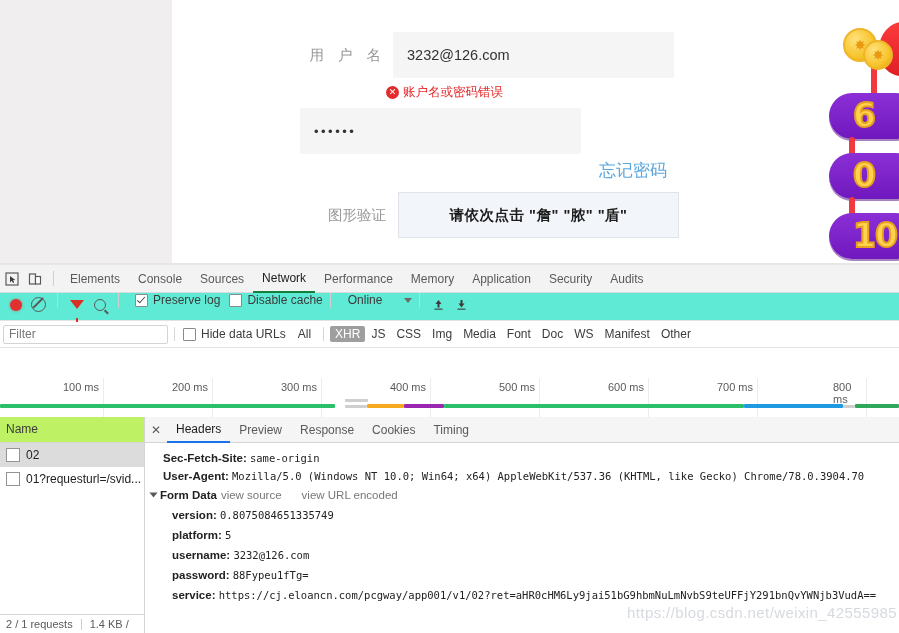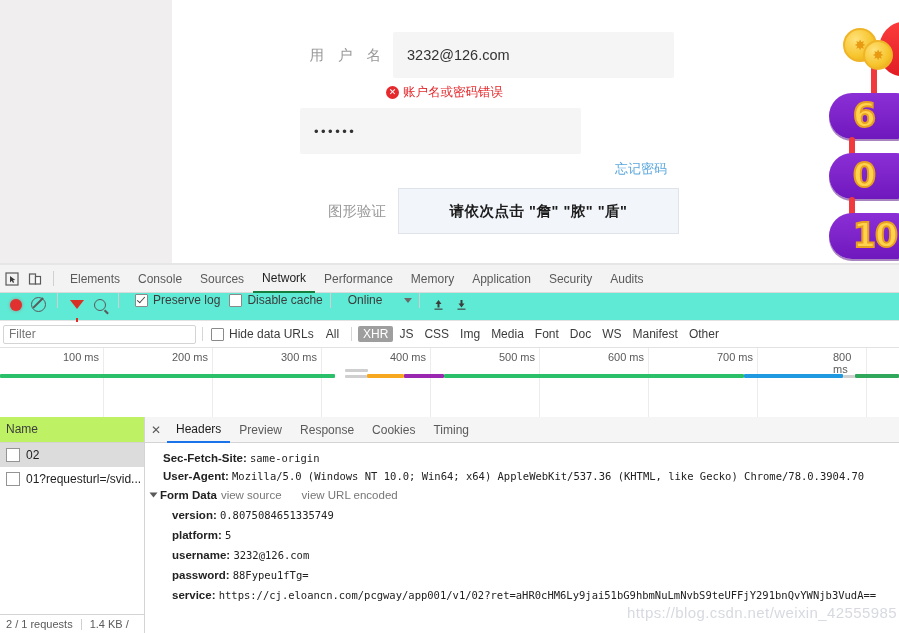--- a/index.html
+++ b/index.html
@@ -37,21 +37,21 @@
   }
   .err-icon{
     width:13px;height:13px;border-radius:50%;background:#e5292c;color:#fff;
     font-size:9px;line-height:13px;text-align:center;margin-right:4px;
     font-family:"DejaVu Sans",sans-serif;flex:none;
   }
 
   .forgot-row{display:flex;margin-top:5px;margin-bottom:10px;}
   .forgot-spacer{width:86px;}
   .forgot-wrap{width:281px;text-align:right;}
-  .forgot-link{color:#5ba7dd;font-size:13px;text-decoration:none;cursor:pointer;}
+  .forgot-link{color:#5ba7dd;font-size:17px;text-decoration:none;cursor:pointer;}
 
   .captcha-box{
     width:281px;height:46px;background:#f2f5fa;border:1px solid #dfe3ea;
     box-sizing:border-box;display:flex;align-items:center;justify-content:center;
   }
   .captcha-text{font-size:14.5px;font-weight:bold;color:#1c1c1c;letter-spacing:0.5px;}
 
   
   .deco{position:absolute;right:0;top:0;width:90px;height:263px;overflow:hidden;pointer-events:none;}
   .pill{
@@ -133,30 +133,30 @@
     border-right:1.6px solid #444;border-bottom:1.6px solid #444;transform:rotate(42deg);
   }
   .tb-chk{display:flex;align-items:center;gap:5px;font-size:12px;color:#3c3c3c;margin-left:9px;cursor:pointer;}
   .online-sel{display:flex;align-items:center;gap:22px;font-size:12px;color:#3c3c3c;margin-left:10px;cursor:pointer;}
   .caret{width:0;height:0;border-left:4px solid transparent;border-right:4px solid transparent;border-top:5px solid #6a6a6a;}
 
   .dt-filterbar{
     height:26px;display:flex;align-items:center;border-bottom:1px solid #e2e2e2;background:#fff;
   }
   .filter-input{
-    width:193px;height:19px;border:1px solid #d4d4d4;border-radius:2px;background:#fff;
+    width:165px;height:19px;border:1px solid #d4d4d4;border-radius:2px;background:#fff;
     font-size:12px;color:#9b9b9b;padding:0 5px;margin-left:3px;box-sizing:border-box;
     font-family:"Liberation Sans",sans-serif;outline:none;
   }
   .fb-sep{width:1px;height:14px;background:#d6d6d6;margin:0 6px;}
   .type-pill{font-size:12px;color:#3c3c3c;padding:1px 5px;border-radius:2px;cursor:pointer;margin-right:1px;white-space:nowrap;}
   .type-pill.active{background:#9e9e9e;color:#fff;}
 
   
-  .dt-overview{height:72px;position:relative;background:#fff;border-bottom:1px solid #d8d8d8;overflow:hidden;}
+  .dt-overview{height:72px;position:relative;background:#fff;border-bottom:1px solid #d8d8d8;overflow:hidden;margin-top:30px;}
   .ov-tick{position:absolute;top:0;width:1px;height:72px;background:#ececec;}
   .ov-ticklabel{position:absolute;top:3px;font-size:11px;color:#5a5a5a;transform:translateX(-100%);padding-right:4px;}
   .bar{position:absolute;height:4px;border-radius:1px;}
   .bar-thin{position:absolute;height:3px;border-radius:1px;background:#cfcfcf;}
 
   
   .dt-split{position:absolute;left:0;top:152px;width:899px;height:216px;display:flex;}
   .name-col{width:144px;border-right:1px solid #d4d4d4;display:flex;flex-direction:column;background:#fff;}
   .name-head{
     height:25px;line-height:25px;font-size:12px;color:#3c3c3c;padding-left:6px;

